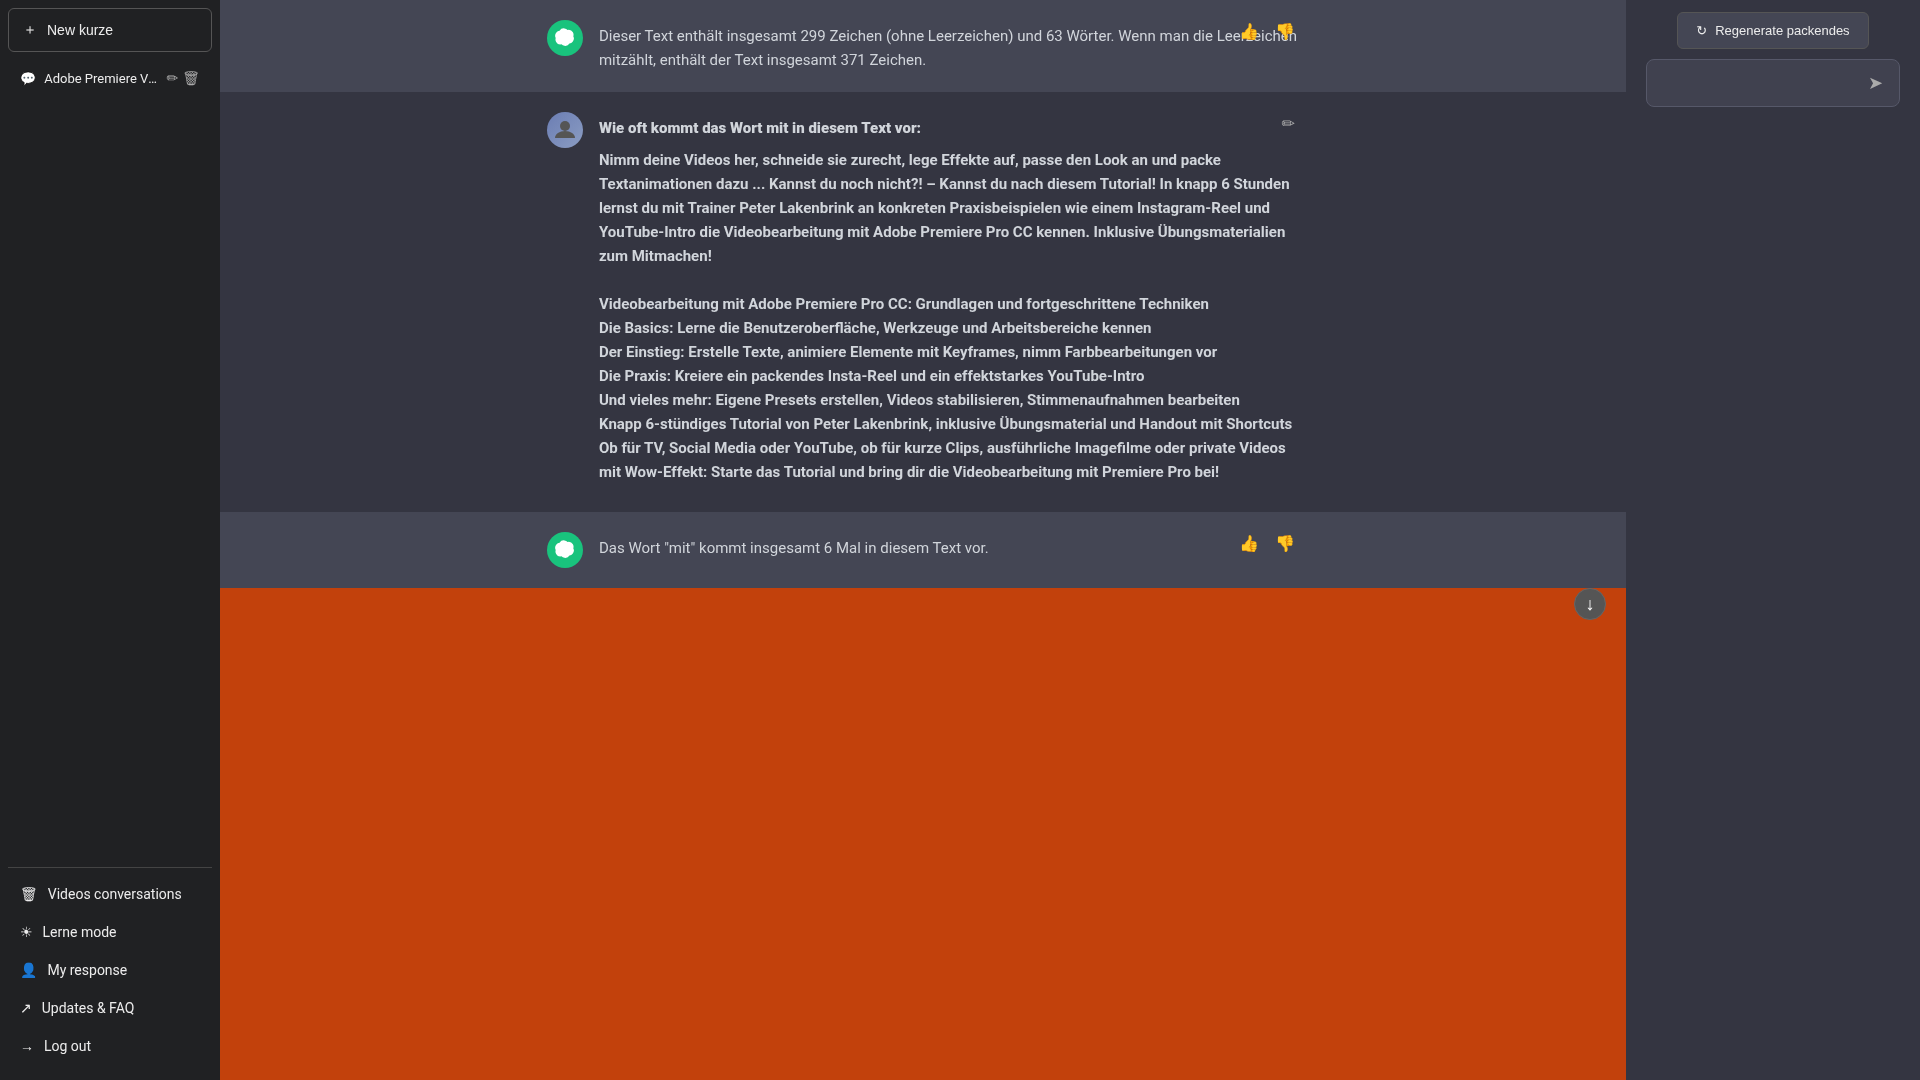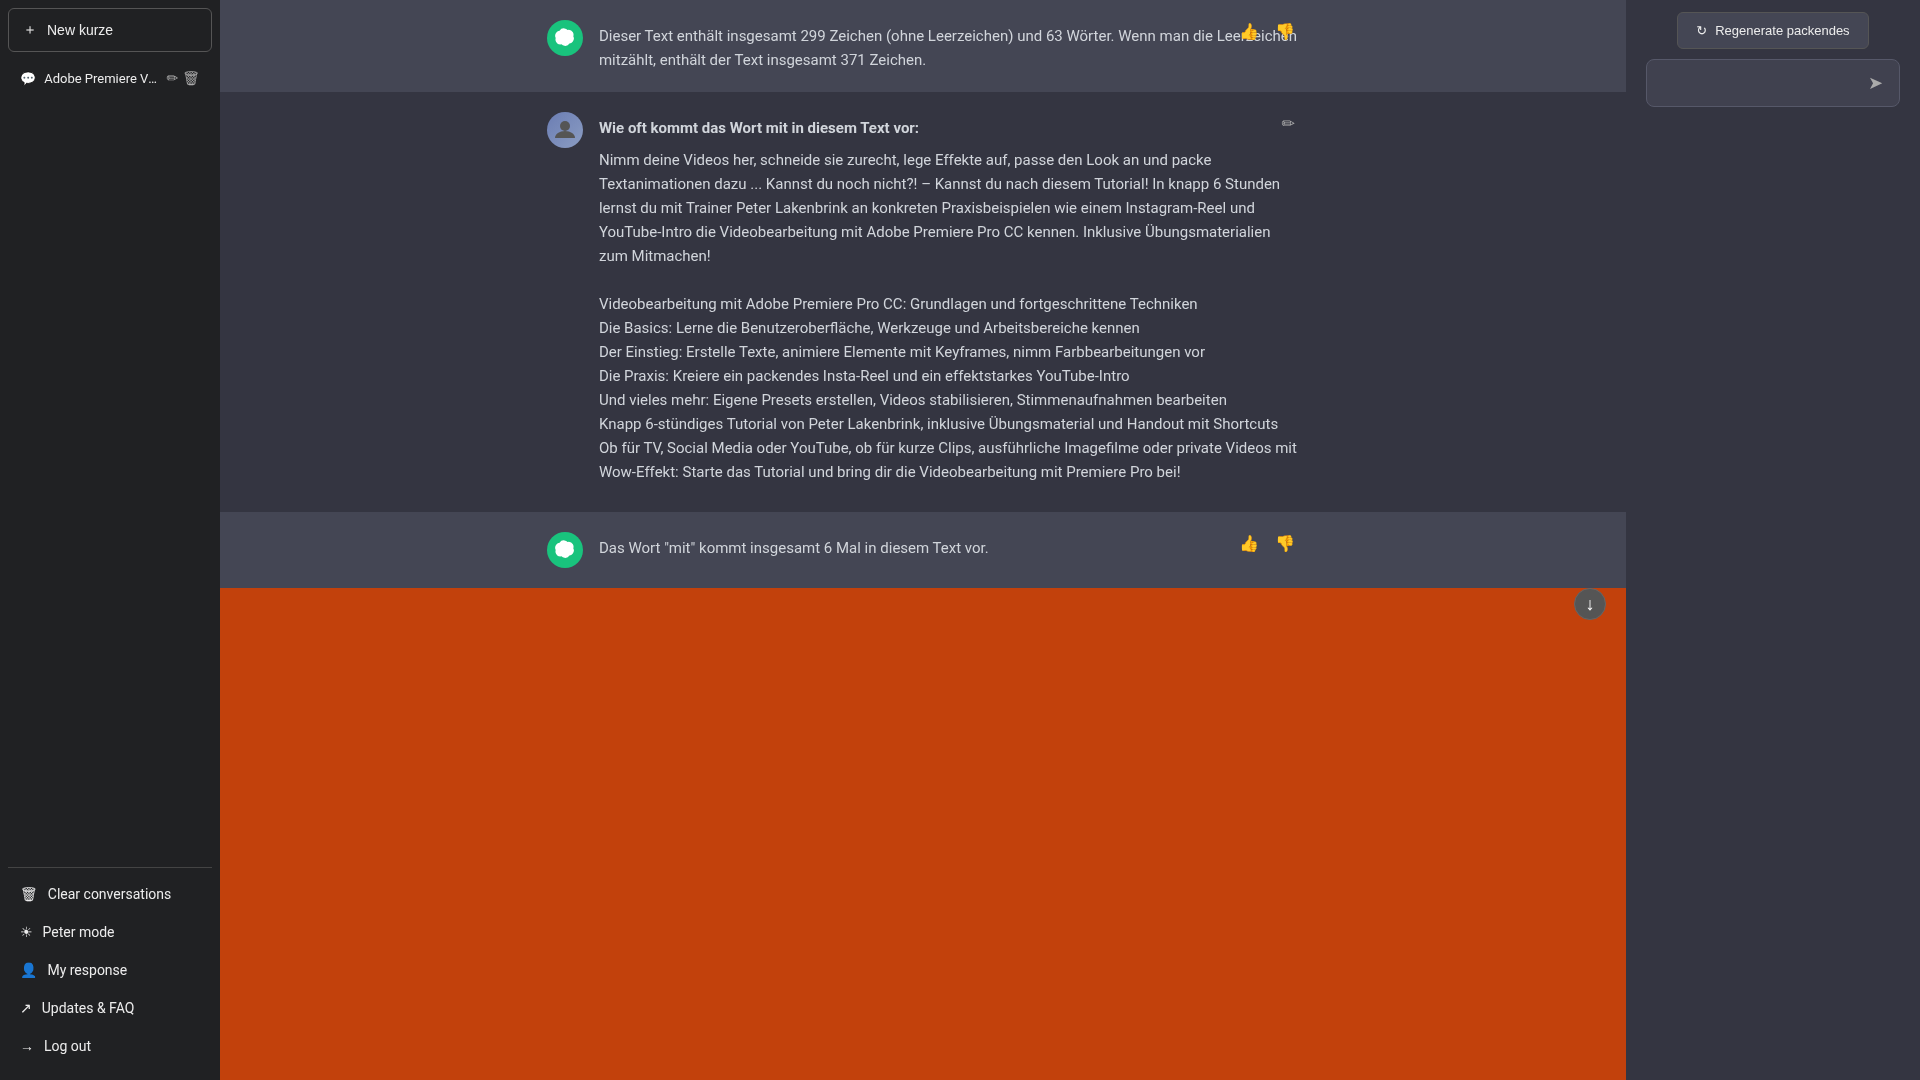--- a/index.html
+++ b/index.html
@@ -79,21 +79,21 @@
       max-width: 800px;
       margin: 0 auto;
       width: 100%;
       padding: 0 24px;
       display: flex;
       gap: 16px;
       position: relative;
     }
 
     .message-content { flex: 1; line-height: 1.6; font-size: 15px; color: #d1d5db; padding-top: 4px; }
-    .message-content p { margin-bottom: 8px; }
+    .message-content p { margin-bottom: 8px; font-weight: bold; }
 
     .message-actions { position: absolute; right: 24px; top: 0; display: flex; gap: 8px; }
     .msg-action-btn { background: none; border: none; cursor: pointer; color: #aaa; font-size: 16px; padding: 2px 4px; }
 
     
     .chat-bottom { padding: 12px 20px 16px; display: flex; flex-direction: column; align-items: center; gap: 10px; background: #343541; }
     .regenerate-btn {
       display: flex;
       align-items: center;
       gap: 8px;
@@ -190,25 +190,25 @@
       <div class="conv-actions">
         <span>✏</span>
         <span>🗑</span>
       </div>
     </div>
   </div>
   <div class="sidebar-bottom">
     <hr class="sidebar-divider">
     <div class="sidebar-menu-item">
       <span>🗑</span>
-      <span>Clear conversations</span>
+      <span>Videos conversations</span>
     </div>
     <div class="sidebar-menu-item">
       <span>☀</span>
-      <span>Peter mode</span>
+      <span>Lerne mode</span>
     </div>
     <div class="sidebar-menu-item">
       <span>👤</span>
       <span>My response</span>
     </div>
     <div class="sidebar-menu-item">
       <span>↗</span>
       <span>Updates &amp; FAQ</span>
     </div>
     <div class="sidebar-menu-item">

